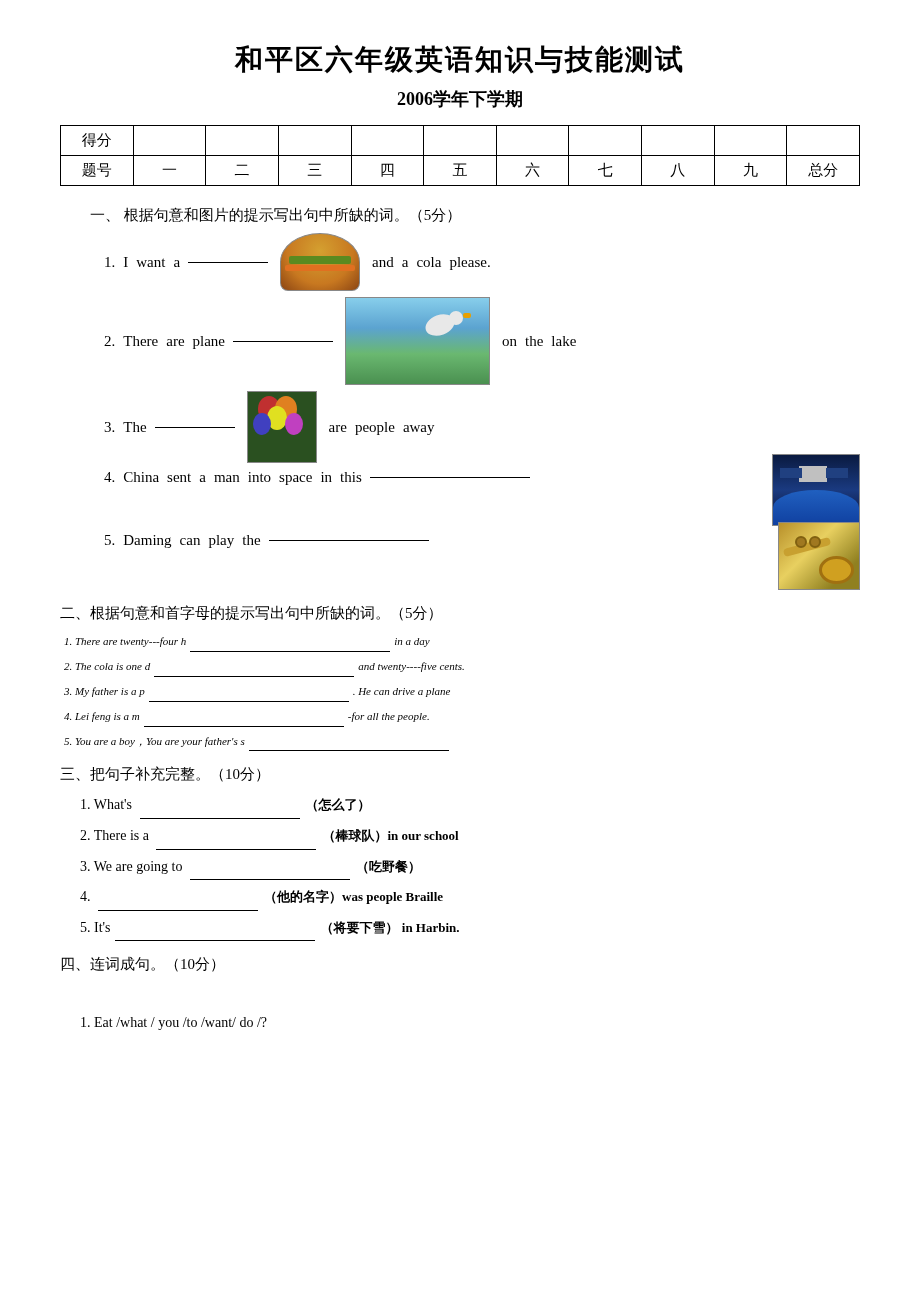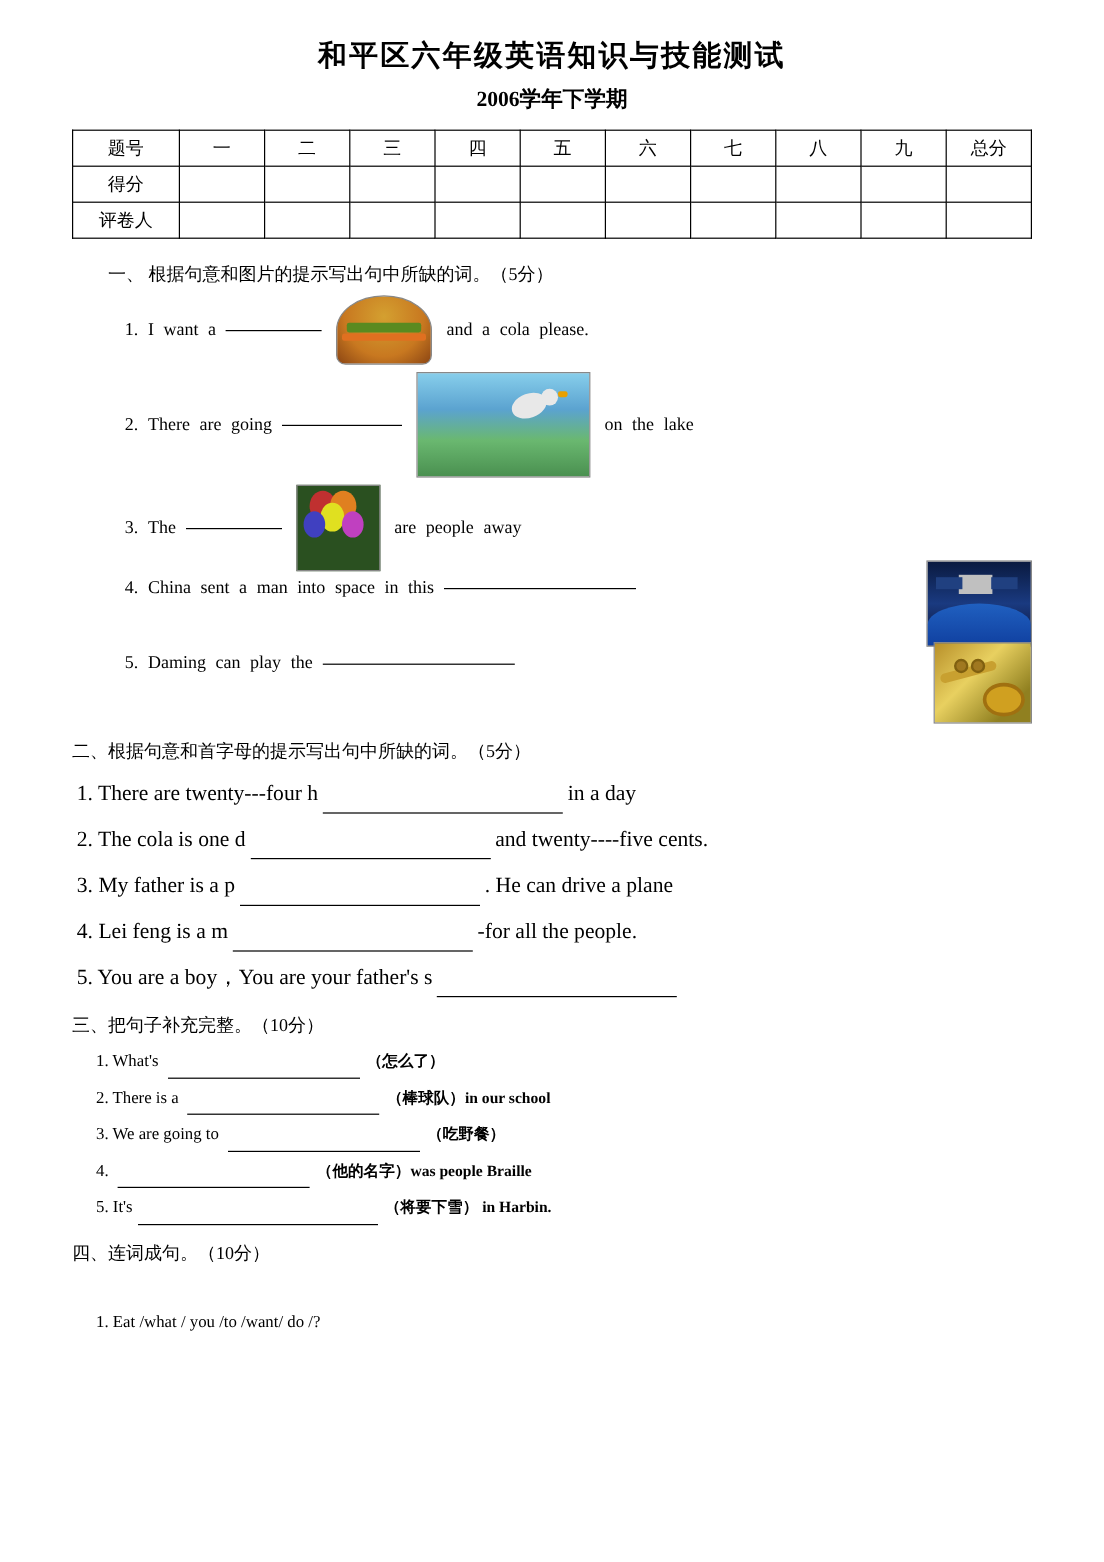--- a/index.html
+++ b/index.html
@@ -7,24 +7,25 @@
       background: #fff;
       font-family: "SimSun", "宋体", serif;
       font-size: 15px;
       color: #000;
       width: 920px;
       min-height: 1302px;
       padding: 30px 60px;
     }
     .page-title {
       text-align: center;
-      font-size: 24px;
+      font-size: 28px;
       font-weight: bold;
       margin-bottom: 8px;
       letter-spacing: 2px;
+      margin-top: 11px;
     }
     .page-subtitle {
       text-align: center;
       font-size: 18px;
       font-weight: bold;
       margin-bottom: 14px;
     }
     
     .score-table {
       width: 100%;
@@ -75,24 +76,25 @@
     .img-burger {
       width: 80px; height: 60px;
       background: linear-gradient(180deg, #c8860a 0%, #e8a020 30%, #a0c840 50%, #c84820 70%, #c8860a 100%);
       border-radius: 4px;
     }
     .word {
       margin: 0 4px;
     }
     
     .sec2-q {
-      font-size: 18px;
+      font-size: 11px;
       margin-bottom: 4px;
       line-height: 1.9;
       padding-left: 4px;
+      font-style: italic;
     }
     
     .sec3-q {
       font-size: 14px;
       margin-bottom: 4px;
       line-height: 1.9;
       padding-left: 20px;
     }
     .hint-cn {
       font-size: 13px;
@@ -110,57 +112,44 @@
   </style>
 </head>
 <body>
 
 <div class="page-title">和平区六年级英语知识与技能测试</div>
 <div class="page-subtitle">2006学年下学期</div>
 
 <table class="score-table">
   <tbody>
       <tr>
+    <td>得分</td>
+    <td></td>
+    <td></td>
+    <td></td>
+    <td></td>
+    <td></td>
+    <td></td>
+    <td></td>
+    <td></td>
+    <td></td>
+    <td></td>
+  </tr>
+  <tr>
     <td>题号</td>
     <td>一</td>
     <td>二</td>
     <td>三</td>
     <td>四</td>
     <td>五</td>
     <td>六</td>
     <td>七</td>
     <td>八</td>
     <td>九</td>
     <td>总分</td>
-  </tr>
-  <tr>
-    <td>得分</td>
-    <td></td>
-    <td></td>
-    <td></td>
-    <td></td>
-    <td></td>
-    <td></td>
-    <td></td>
-    <td></td>
-    <td></td>
-    <td></td>
-  </tr>
-  <tr>
-    <td>评卷人</td>
-    <td></td>
-    <td></td>
-    <td></td>
-    <td></td>
-    <td></td>
-    <td></td>
-    <td></td>
-    <td></td>
-    <td></td>
-    <td></td>
   </tr>
 </tbody>
   </table>
 
 <div class="section-header section-header-indent">一、    根据句意和图片的提示写出句中所缺的词。（5分）</div>
 
 <div style="display:flex; align-items:flex-end; padding-left:40px; margin-bottom:6px;">
   <div style="display:flex; align-items:center; flex:1;">
     <span class="word">1.</span>
     <span class="word">I</span>
@@ -179,21 +168,21 @@
     <span class="word">cola</span>
     <span class="word">please.</span>
   </div>
 </div>
 
 <div style="padding-left:40px; margin-bottom:6px;">
   <div style="display:flex; align-items:center; flex-wrap:wrap;">
     <span class="word">2.</span>
     <span class="word">There</span>
     <span class="word">are</span>
-    <span class="word">going</span>
+    <span class="word">plane</span>
     <span class="blank-underline" style="min-width:100px;"></span>
 
     <div class="img-placeholder" style="width:145px; height:88px; margin:0 8px; background: linear-gradient(180deg, #87ceeb 0%, #5ba3d0 35%, #6ab870 65%, #4a9050 100%); border:1px solid #888; display:inline-block; vertical-align:middle; position:relative; overflow:hidden;">
 
       <div style="position:absolute; top:20%; left:55%; width:30px; height:20px; background:#e8e8e8; border-radius:50%; transform:rotate(-20deg);"></div>
       <div style="position:absolute; top:15%; left:72%; width:14px; height:14px; background:#e8e8e8; border-radius:50%;"></div>
       <div style="position:absolute; top:17%; left:82%; width:8px; height:5px; background:#e8a000; border-radius:2px;"></div>
     </div>
     <span class="word">on</span>
     <span class="word">the</span>

